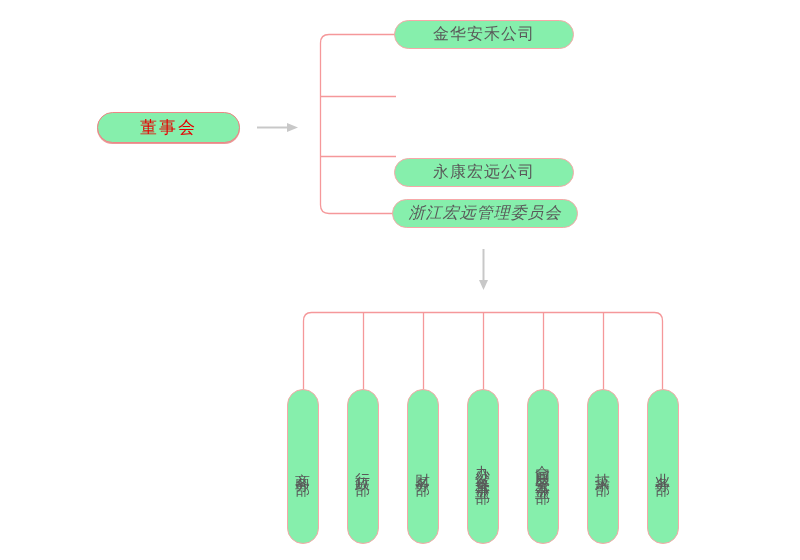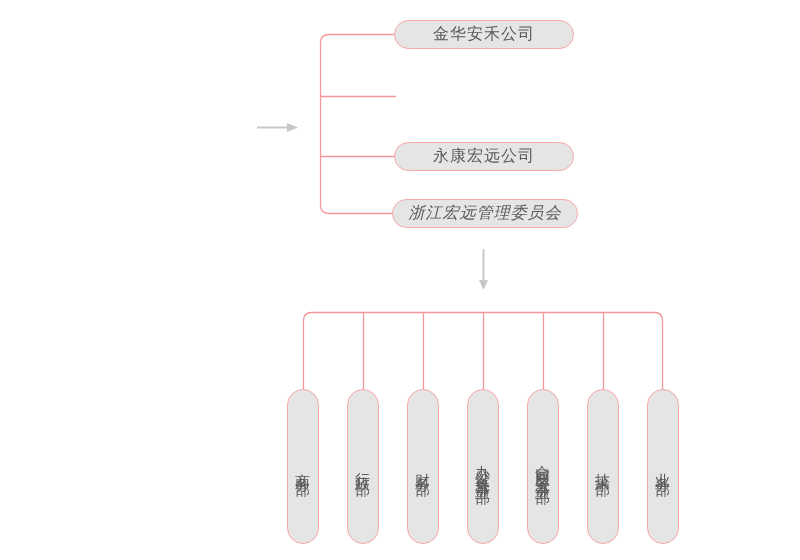--- a/index.html
+++ b/index.html
@@ -13,21 +13,21 @@
   }
   svg.connectors {
     position: absolute;
     left: 0; top: 0;
     width: 800px; height: 560px;
     pointer-events: none;
   }
   .node {
     position: absolute;
     box-sizing: border-box;
-    background: #e5e5e5;
+    background: #86efac;
     display: flex;
     align-items: center;
     justify-content: center;
     cursor: default;
   }
   .root-node {
     left: 97px; top: 112px;
     width: 143px; height: 31px;
     border: 1px solid #ee8585;
     border-radius: 16px;
@@ -88,25 +88,28 @@
     <g stroke="#f5989a" stroke-width="1.3" fill="none">
       <path d="M303.5,389 V321 Q303.5,312.5 311.5,312.5 H654.5 Q662.5,312.5 662.5,321 V389"></path>
       <path d="M363.5,312.5 V389"></path>
       <path d="M423.5,312.5 V389"></path>
       <path d="M483.5,312.5 V389"></path>
       <path d="M543.5,312.5 V389"></path>
       <path d="M603.5,312.5 V389"></path>
     </g>
   </svg>
 
+  <div class="node root-node">
+    <span>董事会</span>
+  </div>
 
   <div class="node company-node" style="top:20px">
     <span>金华安禾公司</span>
   </div>
-  <div class="node company-node" style="top:142px">
+  <div class="node company-node" style="top:158px">
     <span>永康宏远公司</span>
   </div>
   <div class="node company-node wide" style="top:199px">
     <span>浙江宏远管理委员会</span>
   </div>
 
   <div class="node dept-node" style="left:287px">
     <span class="vtext">商务部</span>
   </div>
   <div class="node dept-node" style="left:347px">

